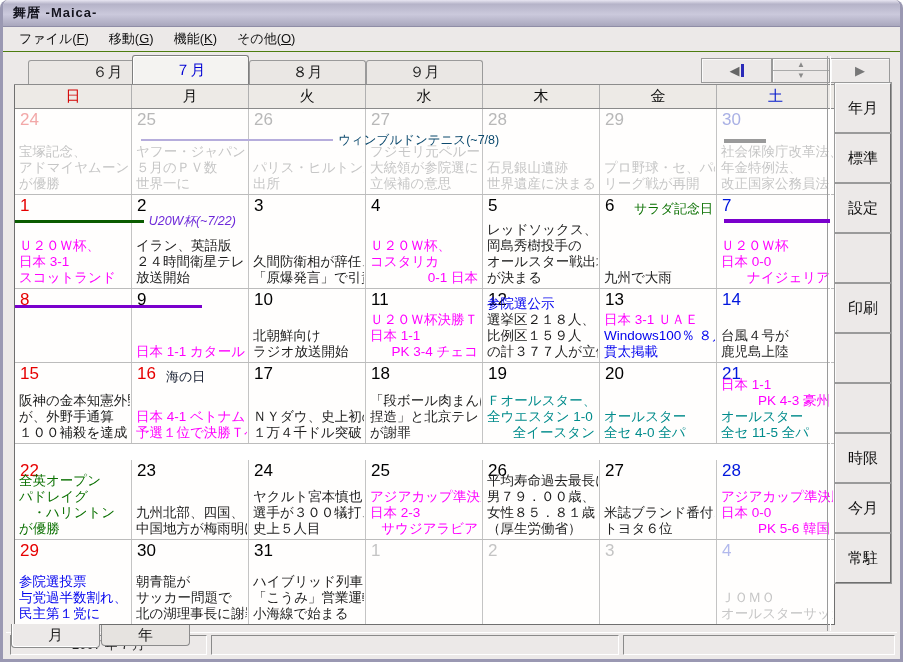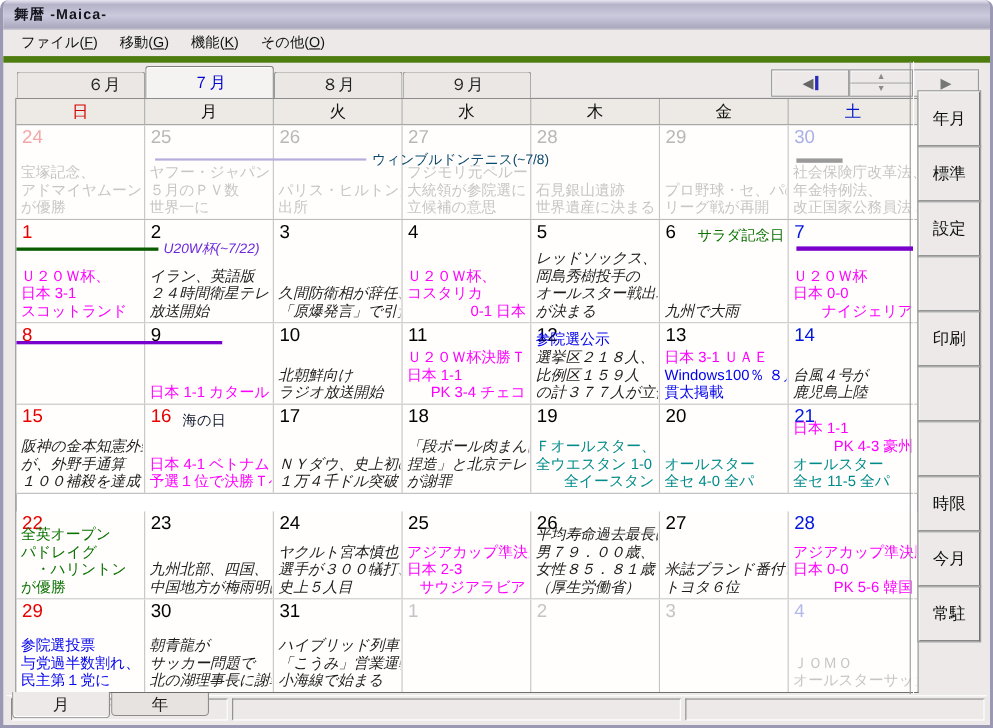--- a/index.html
+++ b/index.html
@@ -7,21 +7,21 @@
   .window{position:relative;width:903px;height:662px;box-sizing:border-box;
     background:#ece9e8;border:3px solid #9visible;border:3px solid #9a98b2;border-top:none;border-radius:8px 8px 0 0;}
   
   .titlebar{height:27px;border-radius:6px 6px 0 0;
     background:linear-gradient(180deg,#e8e6f2 0%,#b5b3c8 16%,#cbc9dc 55%,#a9a7bd 100%);
     display:flex;align-items:center;padding-left:10px;box-sizing:border-box;
     border-bottom:1px solid #8f8da6;}
   .titlebar .title{font-size:13px;font-weight:bold;color:#15151f;letter-spacing:1px;}
   
   .menubar{height:24px;display:flex;align-items:center;background:#ece9e8;
-    border-bottom:6px solid #4d7c0f;padding-left:6px;}
+    border-bottom:1px solid #4d7c0f;padding-left:6px;}
   .menu-item{font-size:13px;color:#111;padding:3px 10px;cursor:default;}
   .menu-item u{text-decoration:underline;}
   
   .tabstrip{position:relative;height:30px;margin:2px 10px 0 11px;border-bottom:1px solid #8c8c8c;}
   .mtab{position:absolute;bottom:0;width:117px;height:24px;box-sizing:border-box;
     background:#eae7e4;border:1px solid #9a9a9a;border-bottom:none;border-radius:3px 3px 0 0;
     display:flex;align-items:center;justify-content:center;font-size:15px;color:#222;}
   .mtab.active{height:29px;background:#f4f3f1;color:#0000d4;z-index:3;border-color:#7e7e7e;
     box-shadow:inset 1px 1px 0 #fff;}
   .navbtns{position:absolute;right:0;bottom:1px;display:flex;height:25px;}
@@ -47,21 +47,21 @@
   .cell{position:relative;border-right:1px solid #c4c4c4;overflow:hidden;box-sizing:border-box;}
   .cell:last-child{border-right:none;}
   .daynum{position:absolute;top:1px;left:5px;font-size:17px;color:#000;}
   .cell.sun .daynum{color:#e60000;} .cell.sat .daynum{color:#0016dd;} .cell.hol .daynum{color:#e60000;text-align:center;}
   .cell.prev .daynum{color:#b8b8b8;} .cell.prev.sun .daynum{color:#f2a8a8;} .cell.prev.sat .daynum{color:#a9b0e4;}
   .cell.next .daynum{color:#c4c4c4;} .cell.next.sat .daynum{color:#b2b9ec;}
   .daytag{position:absolute;top:5px;left:34px;font-size:13px;white-space:nowrap;}
   .events{position:absolute;left:4px;right:1px;bottom:2px;}
   .ev{font-size:13.5px;line-height:16px;white-space:nowrap;overflow:hidden;}
   .ev.r{text-align:right;padding-right:3px;}
-  .c-k{color:#1c1c1c;font-style:italic;} .c-m{color:#ff00ff;} .c-g{color:#0a7000;} .c-b{color:#0000ee;}
+  .c-k{color:#1c1c1c;} .c-m{color:#ff00ff;} .c-g{color:#0a7000;} .c-b{color:#0000ee;}
   .c-t{color:#008b8b;} .c-mut{color:#c6c6c6;} .c-r{color:#0f172a;}
   .band{position:absolute;z-index:2;}
   .band-label{position:absolute;z-index:2;font-size:12.5px;white-space:nowrap;transform:translateY(-7px);}
   
   .side-groove{position:absolute;top:56px;bottom:28px;right:69px;width:2px;
     border-left:1px solid #9a9a9a;border-right:1px solid #fff;}
   .sidebar{position:absolute;top:83px;right:9px;width:56px;}
   .sbtn{box-sizing:border-box;width:56px;height:50px;background:#ece9e8;
     border:1px solid;border-color:#fbfbfb #6f6f6f #6f6f6f #fbfbfb;outline:1px solid #9a9a9a;
     display:flex;align-items:center;justify-content:center;font-size:15px;color:#111;}
@@ -102,21 +102,21 @@
       </div>
       <div class="navbtn spin">
         <span id="spinUp">▲</span>
         <span class="mid"></span>
         <span id="spinDown">▼</span>
       </div>
       <div class="navbtn next">
         <span id="nextIcon">▶</span>
       </div>
     </div>
-  <div class="mtab" style="left: 1px; padding-left: 42px;">６月</div>
+  <div class="mtab" style="left: 14px; padding-left: 42px;">６月</div>
       <div class="mtab active" style="left: 118px;">７月</div>
       <div class="mtab" style="left: 235px;">８月</div>
       <div class="mtab" style="left: 352px;">９月</div>
     </div>
 
   <div class="calendar">
     <div class="wd-row" id="wdrow">
         <div class="wd sun">日</div>
         <div class="wd">月</div>
         <div class="wd">火</div>

